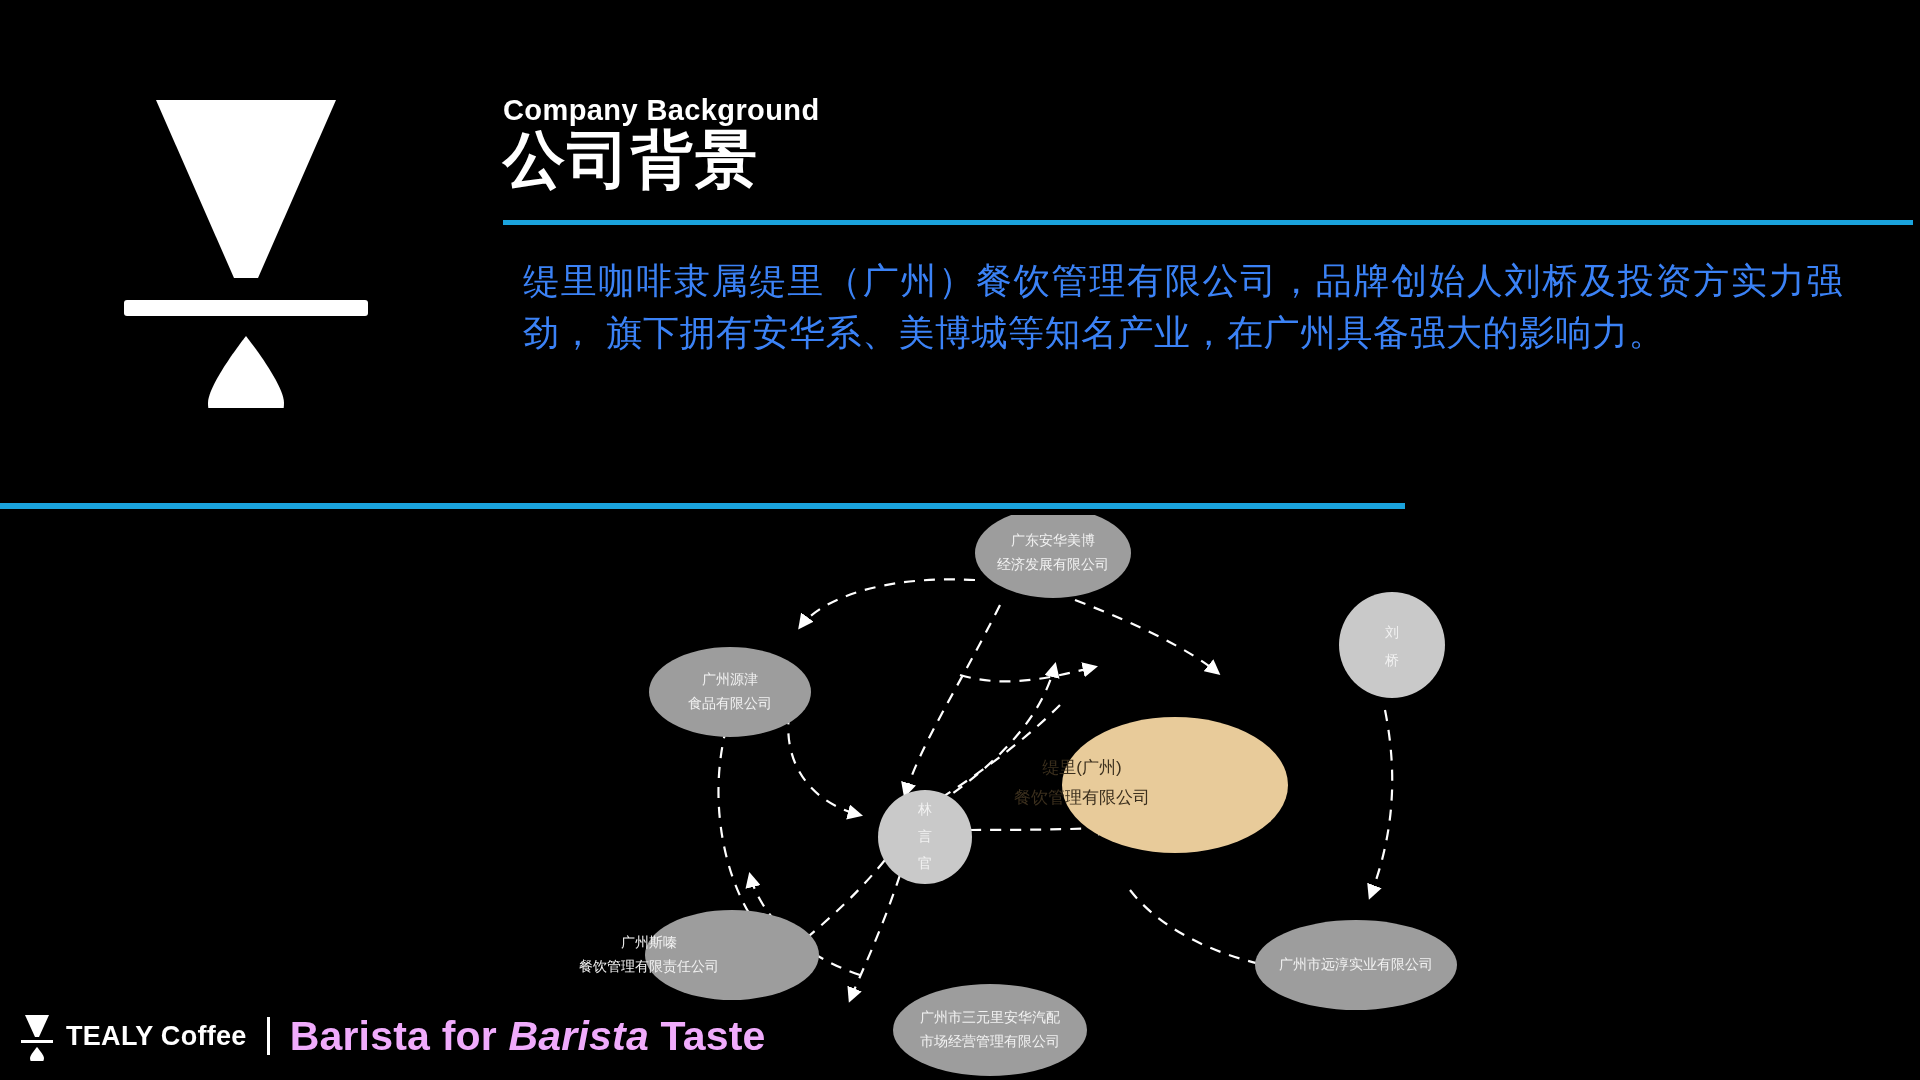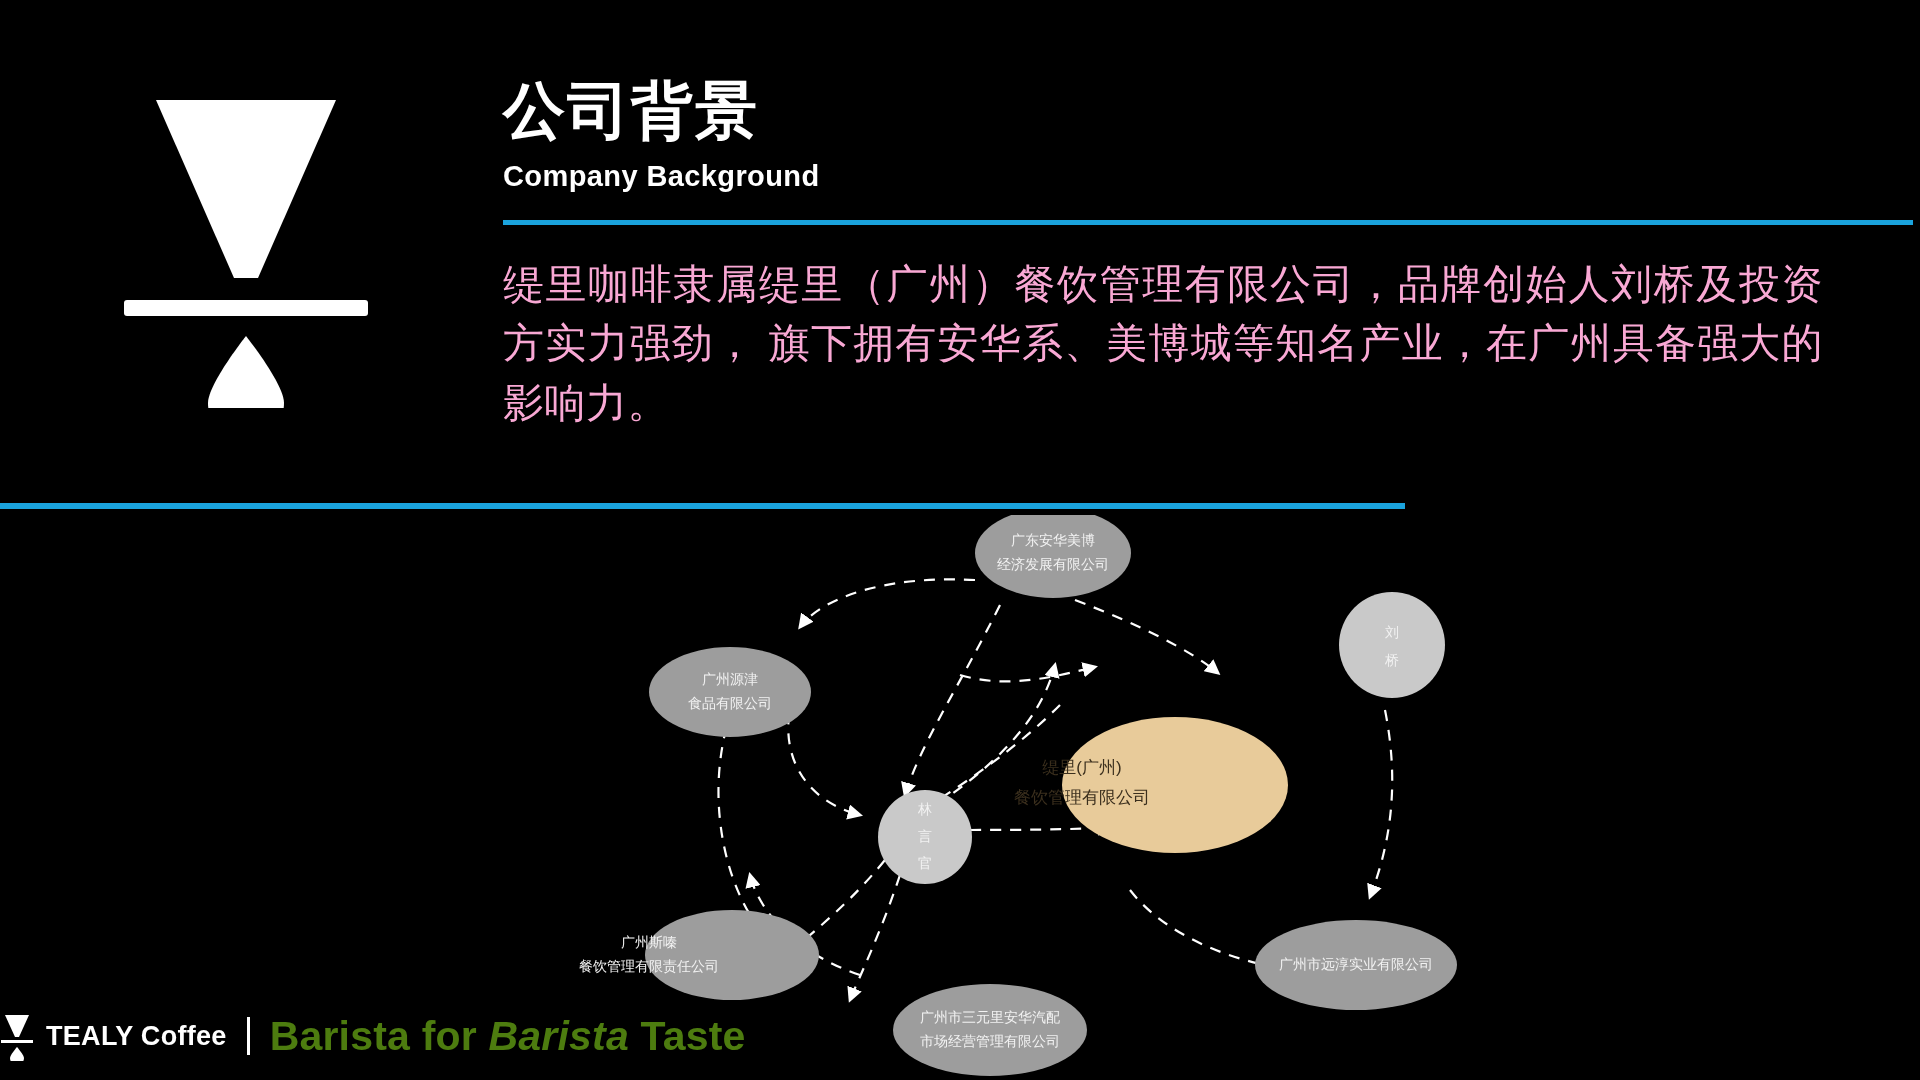--- a/index.html
+++ b/index.html
@@ -44,25 +44,26 @@
   }
   #title-rule {
     margin-top:27px;
     width:1410px;
     height:5px;
     background:#1aa3dd;
   }
   #body-paragraph {
     margin-top:30px;
     width:1320px;
-    font-size:41px;
+    font-size:36px;
     line-height:1.45;
-    color:#f9a8d4;
+    color:#3b82f6;
     letter-spacing:0.5px;
     text-align:justify;
+    margin-left:20px;
   }
 
   
   #section-rule {
     position:absolute;
     left:0; top:503px;
     width:1405px;
     height:6px;
     background:#1aa3dd;
   }
@@ -86,58 +87,59 @@
   .node-text-dark { fill:#3b2f1d; font-size:17px; }
   .node-ellipse { stroke:none; }
 
   
   #footer-bar {
     position:absolute;
     left:0; bottom:0;
     width:1920px; height:88px;
     display:flex;
     align-items:center;
+    padding-left:20px;
     pointer-events:none;
   }
   #footer-logo-mark { width:34px; height:50px; margin-right:12px; }
   #footer-brand {
     font-size:27px;
     font-weight:bold;
     letter-spacing:0.3px;
     color:#ffffff;
   }
   #footer-sep {
     margin:0 20px;
     width:3px; height:38px;
     background:#ffffff;
   }
   #footer-tagline {
     font-size:41px;
     font-weight:bold;
-    color:#4d7c0f;
+    color:#f0abfc;
     letter-spacing:0.2px;
   }
   #footer-tagline .ital { font-style:italic; font-weight:bold; }
 </style>
 </head>
 <body>
 
 <div id="slide">
 
   <div id="logo-mark">
     <svg width="300" height="330" viewBox="0 0 300 330" xmlns="http://www.w3.org/2000/svg" aria-hidden="true">
       <polygon points="60,22 240,22 162,200 138,200" fill="#ffffff"></polygon>
       <rect x="28" y="222" width="244" height="16" rx="3" fill="#ffffff"></rect>
       <path d="M150 258 C150 258 112 306 112 325 A38 38 0 0 0 188 325 C188 306 150 258 150 258 Z" fill="#ffffff"></path>
     </svg>
   </div>
 
   <div id="header-block">
+    <div id="title-en">Company Background</div>
     <div id="title-cn">公司背景</div>
-    <div id="title-en">Company Background</div>
     <div id="title-rule"></div>
     <div id="body-paragraph">缇里咖啡隶属缇里（广州）餐饮管理有限公司，品牌创始人刘桥及投资方实力强劲， 旗下拥有安华系、美博城等知名产业，在广州具备强大的影响力。</div>
   </div>
 
   <div id="section-rule"></div>
 
   <div id="diagram-wrap">
     <svg id="diagram-svg" width="1920" height="565" viewBox="0 0 1920 565" xmlns="http://www.w3.org/2000/svg">
       <defs>
         <marker id="arr" viewBox="0 0 10 10" refX="8" refY="5" markerWidth="7" markerHeight="7" orient="auto-start-reverse">

